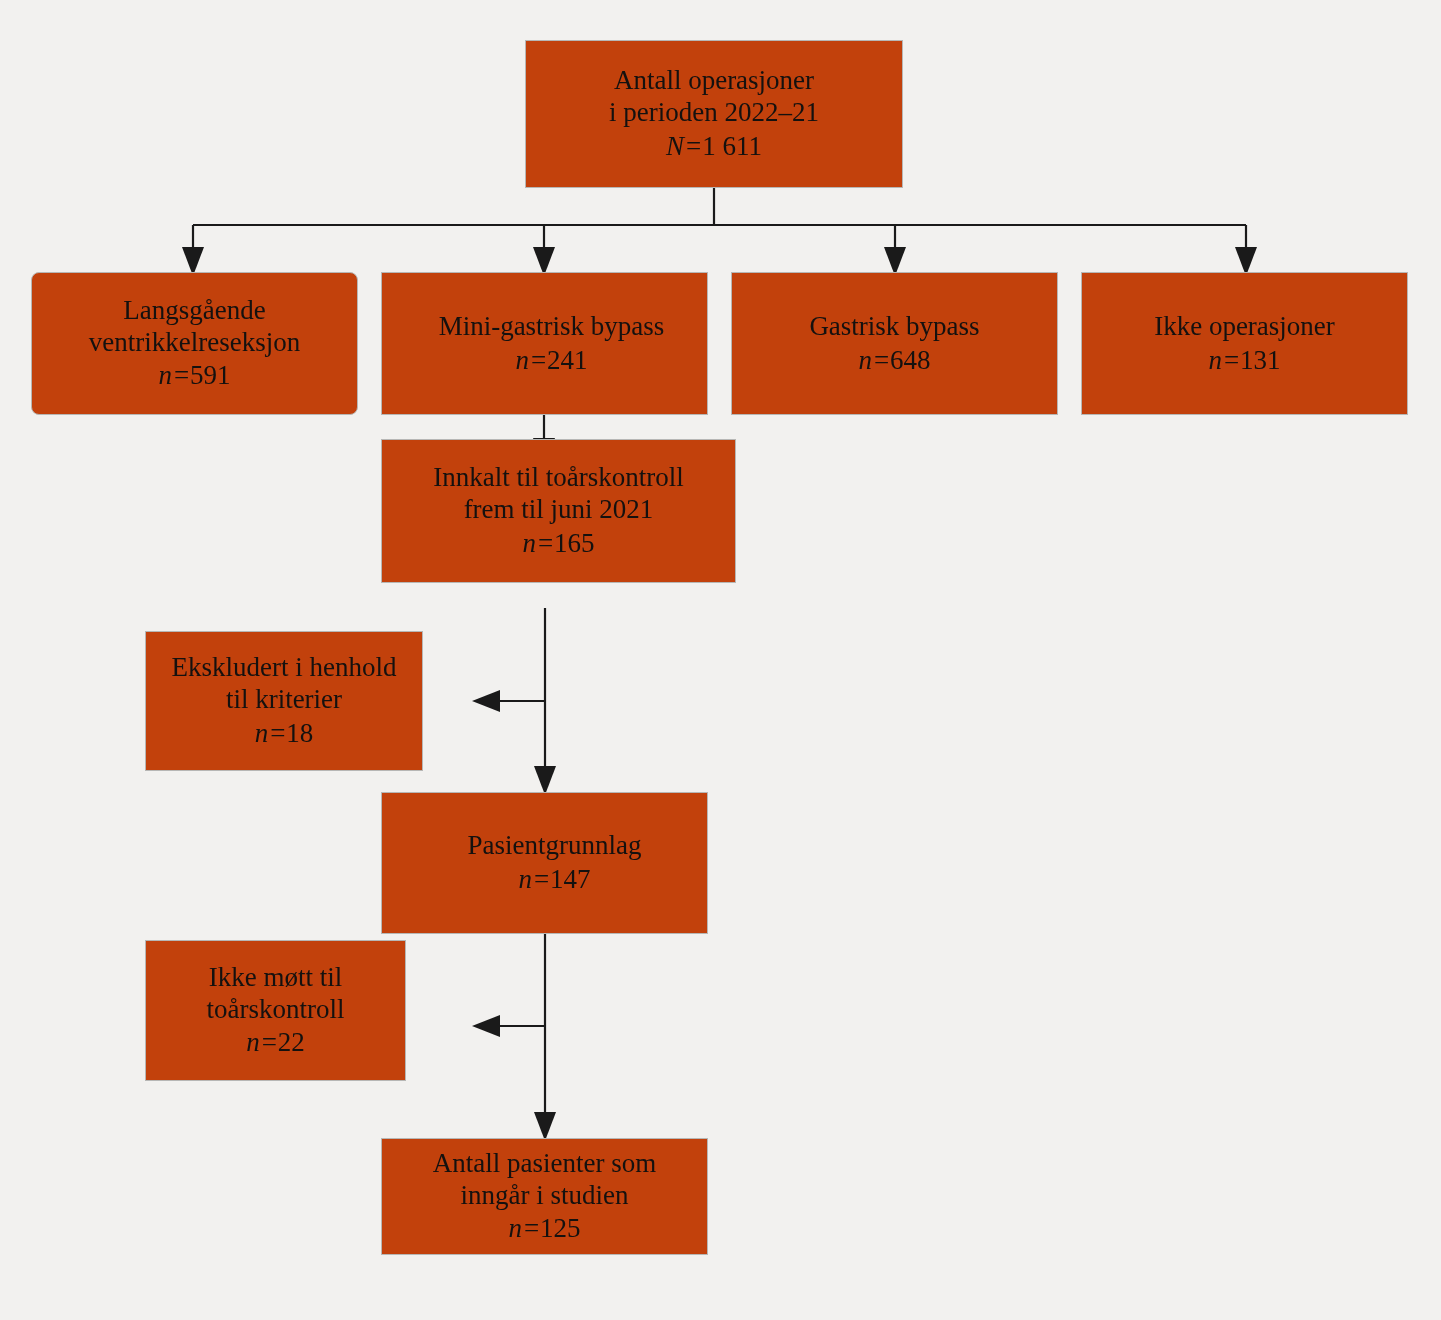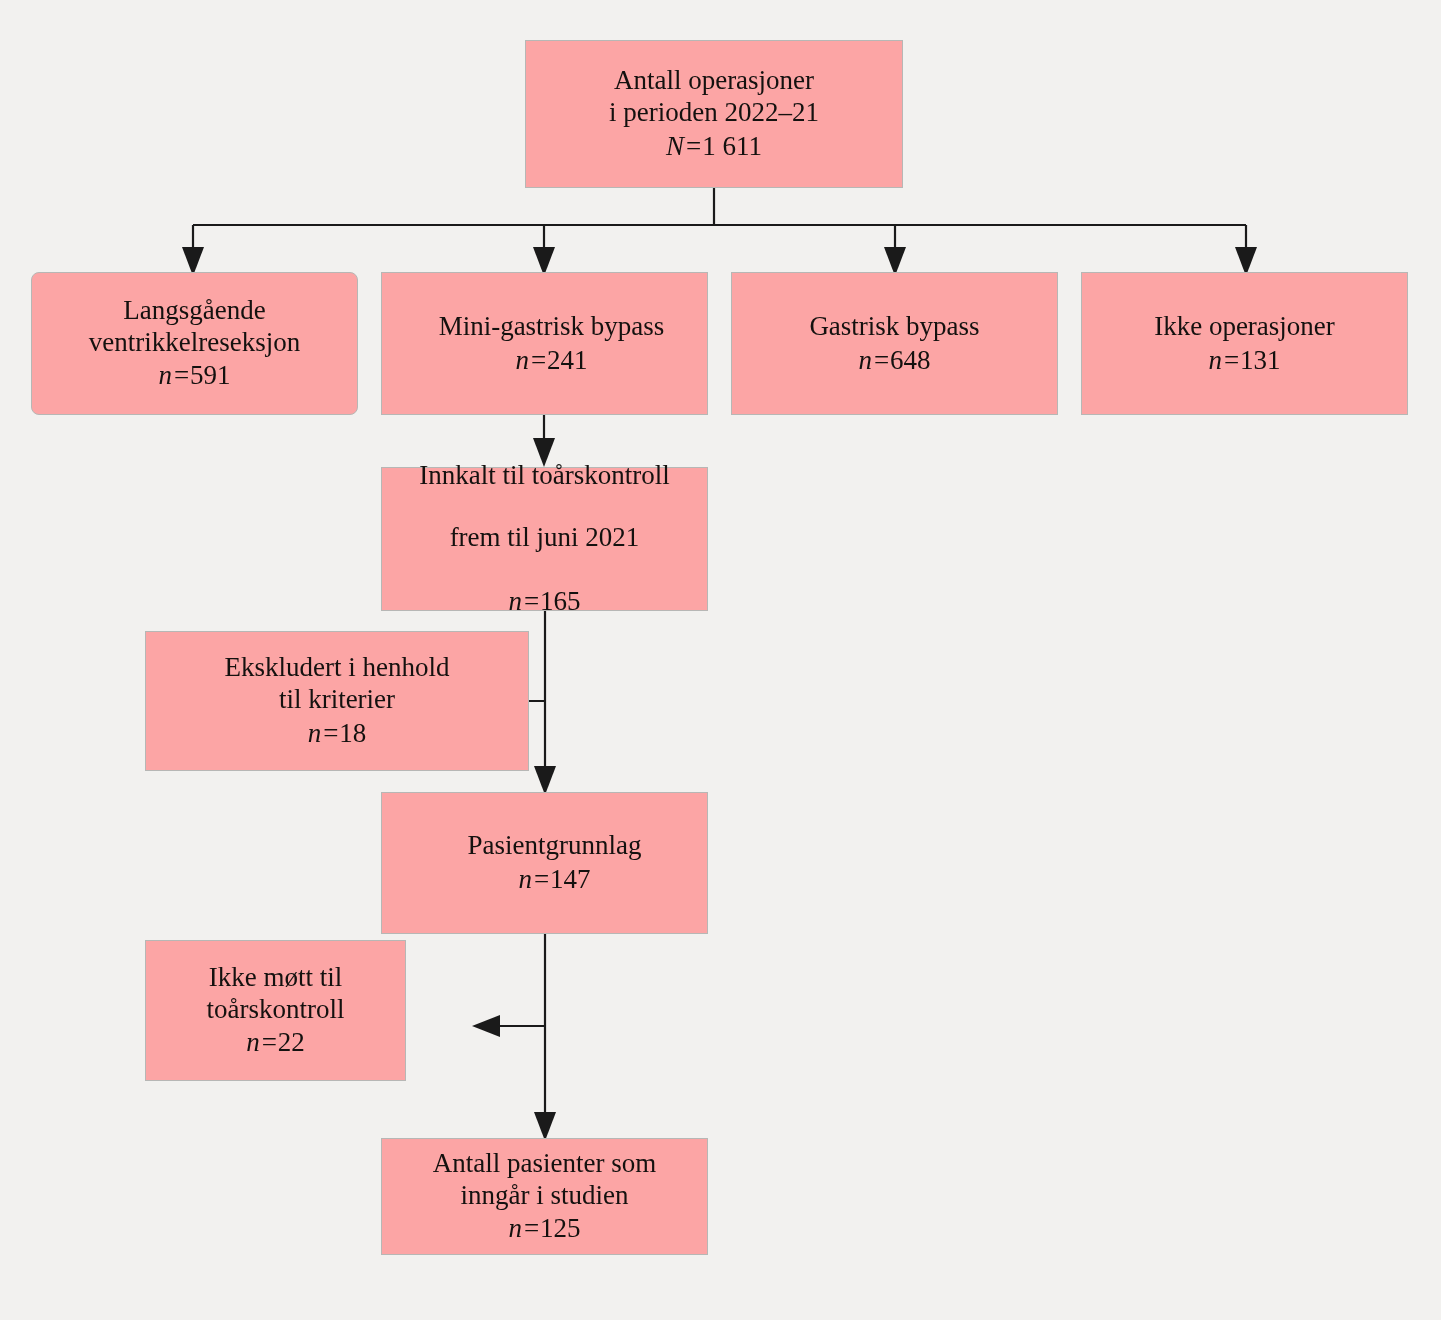--- a/index.html
+++ b/index.html
@@ -23,21 +23,21 @@
     position: absolute;
     left: 0;
     top: 0;
     width: 1441px;
     height: 1320px;
     pointer-events: none;
   }
   .node {
     position: absolute;
     box-sizing: border-box;
-    background: #fca5a5;
+    background: #c2410c;
     border: 1px solid #b7b7b5;
     display: flex;
     flex-direction: column;
     align-items: center;
     justify-content: center;
     text-align: center;
     color: #14110f;
     line-height: 1.18;
     z-index: 2;
   }
@@ -59,22 +59,22 @@
   .node .cnt .eq {
     font-style: normal;
     margin: 0 1px 0 2px;
   }
   
   #node-total        { left: 525px;  top: 40px;   width: 378px; height: 148px; }
   #node-sleeve       { left: 31px;   top: 272px;  width: 327px; height: 143px; border-radius: 8px; }
   #node-mgb          { left: 381px;  top: 272px;  width: 327px; height: 143px; padding-left: 14px; }
   #node-rygb         { left: 731px;  top: 272px;  width: 327px; height: 143px; }
   #node-other        { left: 1081px; top: 272px;  width: 327px; height: 143px; }
-  #node-invited      { left: 381px;  top: 467px;  width: 327px; height: 144px; gap: 30px; }
-  #node-excluded     { left: 145px;  top: 631px;  width: 384px; height: 140px; text-align: right; }
+  #node-invited      { left: 381px;  top: 439px;  width: 355px; height: 144px; }
+  #node-excluded     { left: 145px;  top: 631px;  width: 278px; height: 140px; text-align: right; }
   #node-cohort       { left: 381px;  top: 792px;  width: 327px; height: 142px; padding-left: 20px; }
   #node-noshow       { left: 145px;  top: 940px;  width: 261px; height: 141px; }
   #node-included     { left: 381px;  top: 1138px; width: 327px; height: 117px; }
 </style>
 </head>
 <body>
 
 <div id="stage">
 
   <svg id="connectors" viewBox="0 0 1441 1320" width="1441" height="1320" aria-hidden="true">

